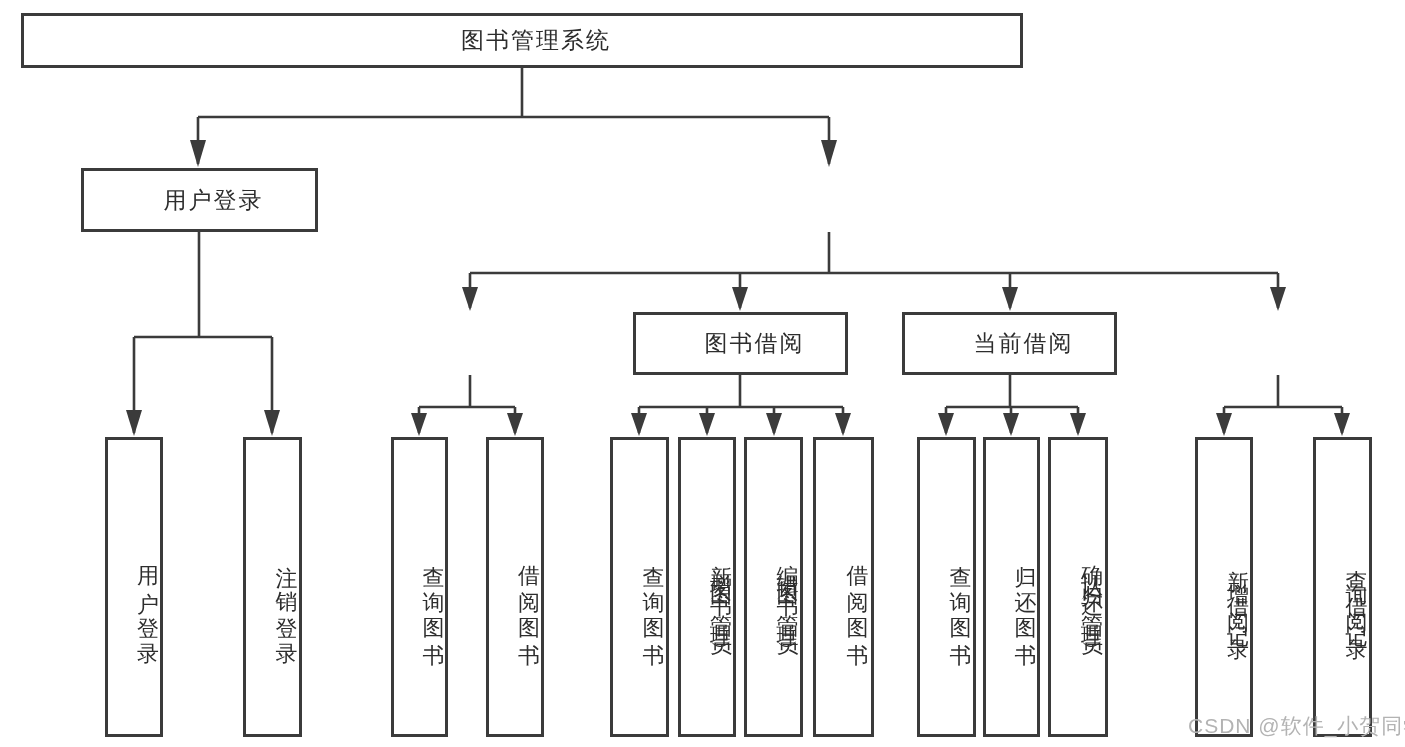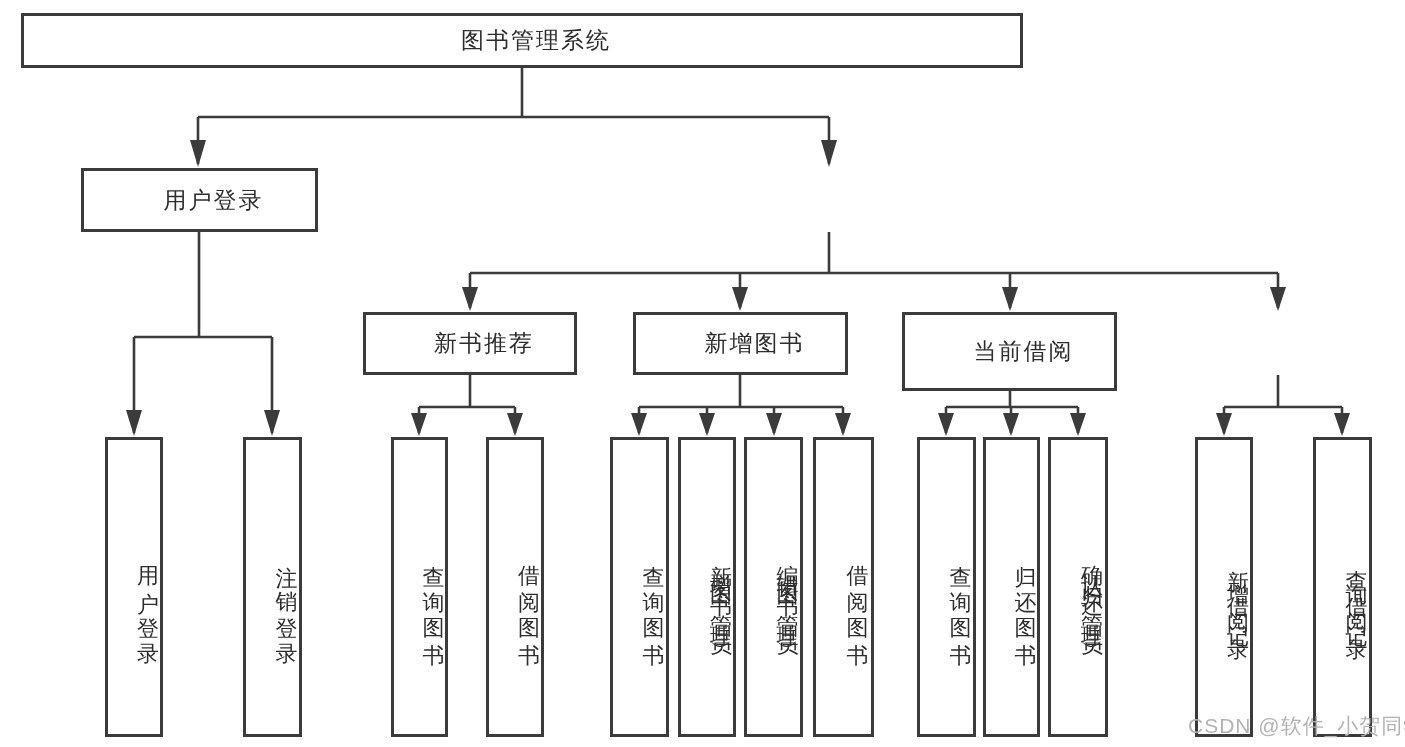--- a/index.html
+++ b/index.html
@@ -75,27 +75,24 @@
   </svg>
 
   <div class="box hbox" style="left:21px;top:13px;width:1002px;height:55px">
     <span>图书管理系统</span>
   </div>
 
   <div class="box hbox" style="left:81px;top:168px;width:237px;height:64px">
     <span>用户登录</span>
   </div>
 
-  <div class="box hbox" style="left:363px;top:312px;width:214px;height:63px">
-    <span>新书推荐</span>
+  <div class="box hbox" style="left:633px;top:312px;width:215px;height:63px">
+    <span>图书借阅</span>
   </div>
-  <div class="box hbox" style="left:633px;top:312px;width:215px;height:63px">
-    <span>新增图书</span>
-  </div>
-  <div class="box hbox" style="left:902px;top:312px;width:215px;height:79px">
+  <div class="box hbox" style="left:902px;top:312px;width:215px;height:63px">
     <span>当前借阅</span>
   </div>
 
   <div class="box leaf" style="left:105px;top:437px;width:58px;height:300px">
     <span class="v-label sp-wide">用户登录</span>
   </div>
   <div class="box leaf" style="left:243px;top:437px;width:59px;height:300px">
     <span class="v-label sp-wide">注销登录</span>
   </div>
 

